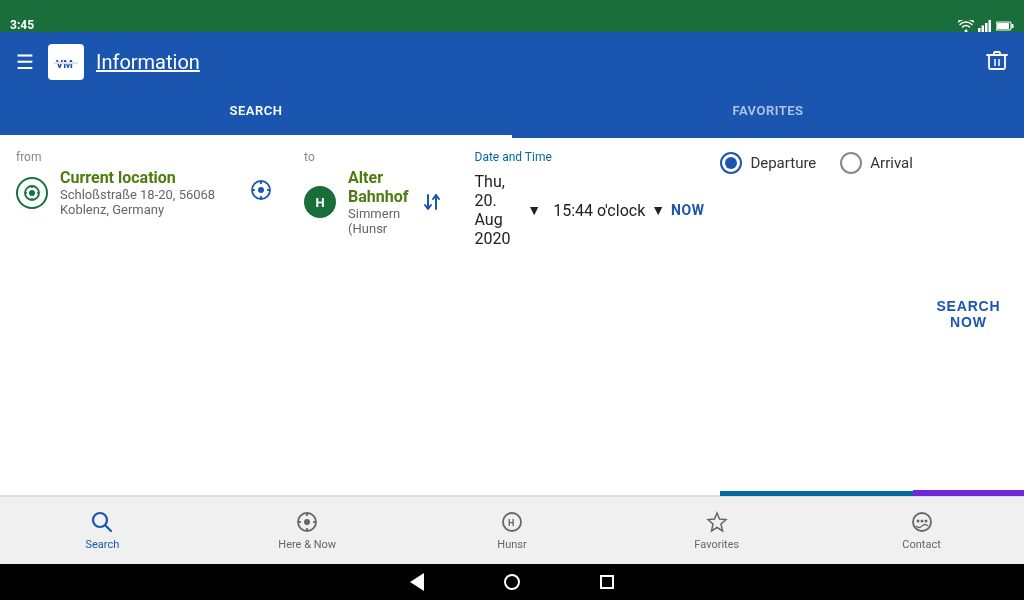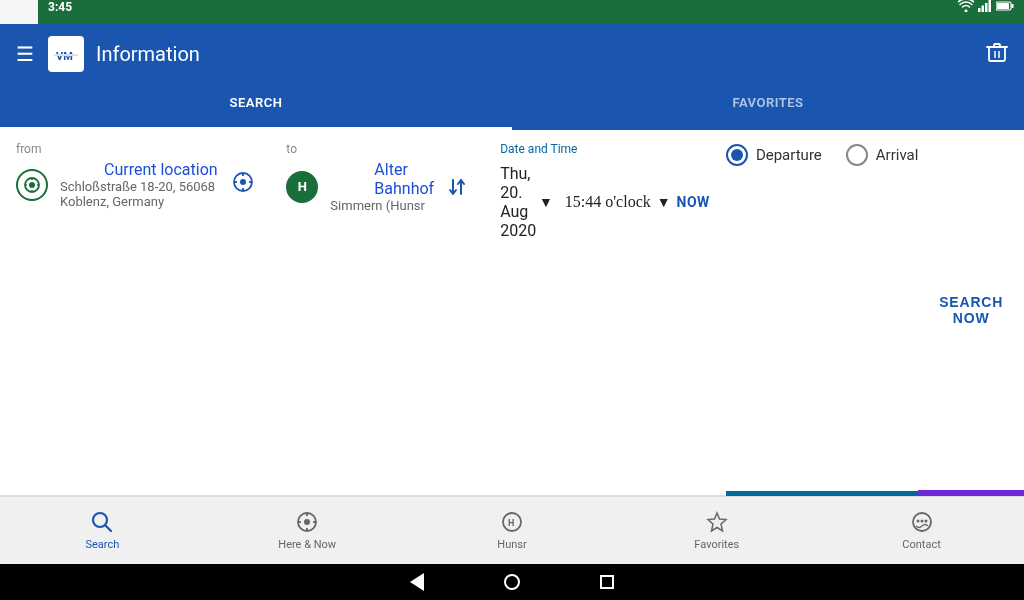--- a/index.html
+++ b/index.html
@@ -9,27 +9,26 @@
       font-family: 'Roboto', Arial, sans-serif;
       background: #f5f5f5;
       overflow: hidden;
       display: flex;
       flex-direction: column;
     }
 
     
     .status-bar {
       background: #1a6e3c;
-      height: 24px;
-      display: flex;
-      align-items: flex-start;
+      height: 32px;
+      display: flex;
+      align-items: flex-end;
       justify-content: space-between;
       padding: 0 10px;
       flex-shrink: 0;
-      margin-left: 38px;
     }
     .status-time {
       color: white;
       font-size: 12px;
       font-weight: bold;
     }
     .status-icons {
       display: flex;
       align-items: center;
       gap: 4px;
@@ -61,20 +60,21 @@
       margin-right: 12px;
       font-size: 10px;
       font-weight: bold;
       color: #1a56b0;
     }
     .app-title {
       color: white;
       font-size: 20px;
       font-weight: 400;
       flex: 1;
+      text-decoration: underline;
     }
     .trash-icon {
       color: white;
       font-size: 20px;
       cursor: pointer;
     }
 
     
     .tab-bar {
       background: #1a56b0;
@@ -158,23 +158,22 @@
       background: #1a6e3c;
       color: white;
       font-weight: bold;
       font-size: 13px;
     }
     .field-text {
       flex: 1;
     }
     .field-main {
       font-size: 16px;
-      color: #1d4ed8;
-      font-weight: 400;
-      margin-left: 44px;
+      color: #4d7c0f;
+      font-weight: 700;
     }
     .field-sub {
       font-size: 13px;
       color: #666;
     }
     .field-action {
       color: #1a56b0;
       font-size: 20px;
       cursor: pointer;
     }
@@ -209,21 +208,20 @@
       align-items: center;
       gap: 6px;
     }
     .dropdown-arrow {
       font-size: 14px;
       color: #222;
     }
     .time-value {
       font-size: 16px;
       color: #222;
-      font-family: Liberation Serif, serif;
     }
     .now-button {
       color: #1a56b0;
       font-size: 14px;
       font-weight: bold;
       cursor: pointer;
       letter-spacing: 0.5px;
     }
 
     

